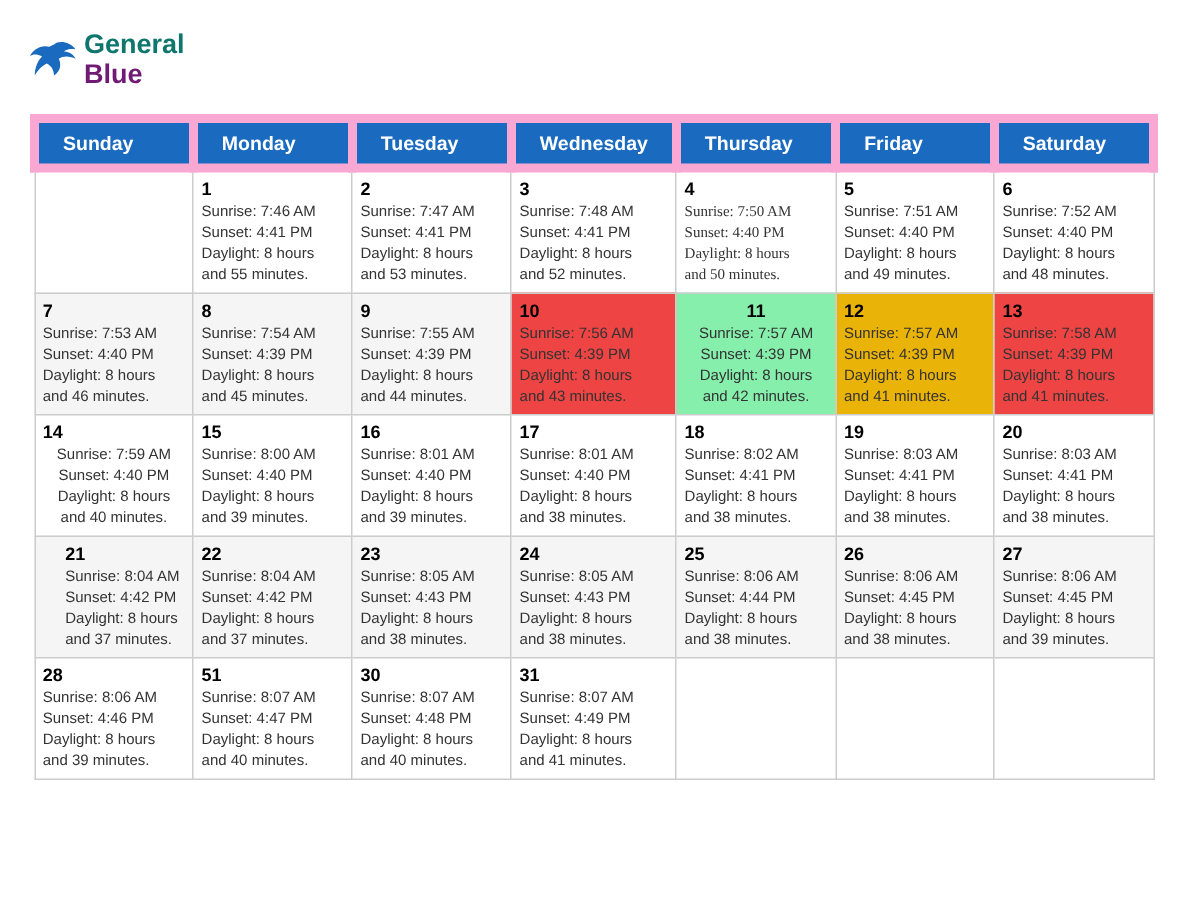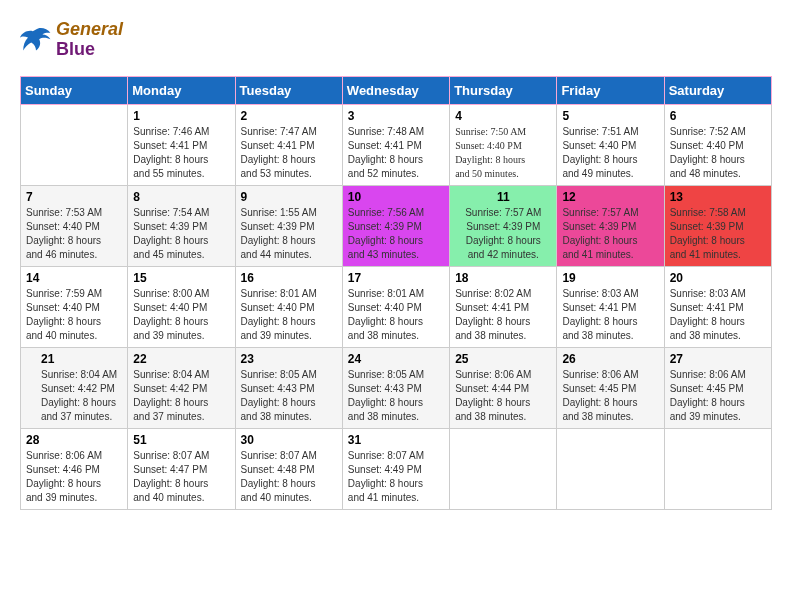--- a/index.html
+++ b/index.html
@@ -21,22 +21,21 @@
       align-items: center;
       gap: 4px;
     }
     .logo-text {
       font-size: 18px;
       font-weight: bold;
       color: #333;
       line-height: 1.1;
     }
     .logo-text span {
-      color: #a16207;
-      font-style: italic;
+      color: #0f766e;
     }
     .logo-bird {
       width: 32px;
       height: 28px;
     }
     .title-block {
       text-align: right;
     }
     .month-title {
       font-size: 36px;
@@ -48,25 +47,25 @@
       color: #555;
     }
     .calendar {
       width: 100%;
       border-collapse: collapse;
       font-size: 11px;
     }
     .calendar th {
       background-color: #1a6bbf;
       color: #fff;
-      padding: 6px 4px;
+      padding: 6px 16px;
       text-align: left;
       font-size: 13px;
       font-weight: bold;
-      border: 1px solid #f9a8d4;
+      border: 6px solid #f9a8d4;
     }
     .calendar td {
       border: 1px solid #ccc;
       vertical-align: top;
       padding: 4px 5px;
       width: calc(100% / 7);
       min-height: 80px;
       background: #fff;
     }
     .calendar tr:nth-child(even) td {
@@ -174,58 +173,58 @@
         </td>
         <td style="background-color: rgb(245, 245, 245);">
           <span class="day-num">8</span>
           <div class="day-info" style="white-space: pre-line;">Sunrise: 7:54 AM
 Sunset: 4:39 PM
 Daylight: 8 hours
 and 45 minutes.</div>
         </td>
         <td style="background-color: rgb(245, 245, 245);">
           <span class="day-num">9</span>
-          <div class="day-info" style="white-space: pre-line;">Sunrise: 1:55 AM
+          <div class="day-info" style="white-space: pre-line;">Sunrise: 7:55 AM
 Sunset: 4:39 PM
 Daylight: 8 hours
 and 44 minutes.</div>
         </td>
-        <td style="background-color: #d946ef;">
+        <td style="background-color: #ef4444;">
           <span class="day-num">10</span>
           <div class="day-info" style="white-space: pre-line;">Sunrise: 7:56 AM
 Sunset: 4:39 PM
 Daylight: 8 hours
 and 43 minutes.</div>
         </td>
         <td style="background-color: #86efac; text-align: center;">
           <span class="day-num">11</span>
           <div class="day-info" style="white-space: pre-line;">Sunrise: 7:57 AM
 Sunset: 4:39 PM
 Daylight: 8 hours
 and 42 minutes.</div>
         </td>
-        <td style="background-color: #ec4899;">
+        <td style="background-color: #eab308;">
           <span class="day-num">12</span>
           <div class="day-info" style="white-space: pre-line;">Sunrise: 7:57 AM
 Sunset: 4:39 PM
 Daylight: 8 hours
 and 41 minutes.</div>
         </td>
         <td style="background-color: #ef4444;">
           <span class="day-num">13</span>
           <div class="day-info" style="white-space: pre-line;">Sunrise: 7:58 AM
 Sunset: 4:39 PM
 Daylight: 8 hours
 and 41 minutes.</div>
         </td>
       </tr>
       <tr>
         <td>
           <span class="day-num">14</span>
-          <div class="day-info" style="white-space: pre-line;">Sunrise: 7:59 AM
+          <div class="day-info" style="white-space: pre-line; text-align: center;">Sunrise: 7:59 AM
 Sunset: 4:40 PM
 Daylight: 8 hours
 and 40 minutes.</div>
         </td>
         <td>
           <span class="day-num">15</span>
           <div class="day-info" style="white-space: pre-line;">Sunrise: 8:00 AM
 Sunset: 4:40 PM
 Daylight: 8 hours
 and 39 minutes.</div>

